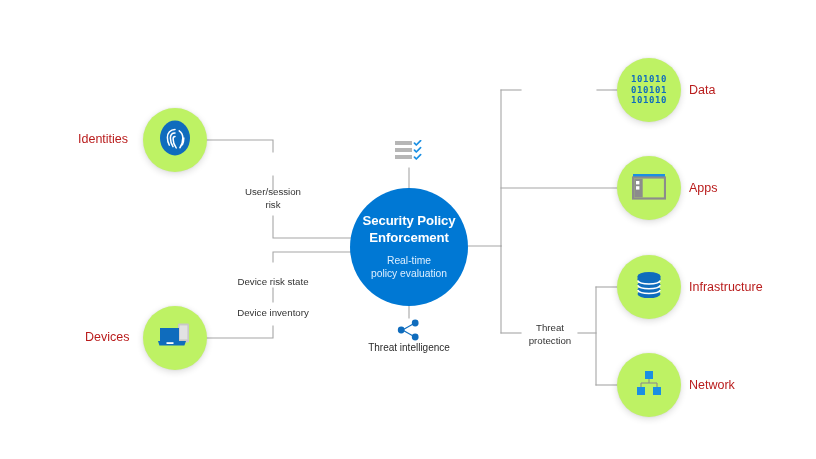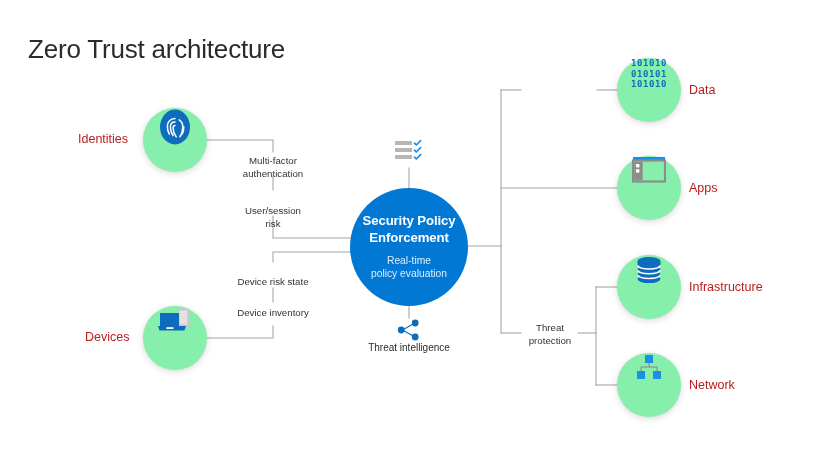--- a/index.html
+++ b/index.html
@@ -36,23 +36,24 @@
     font-weight: 400;
     letter-spacing: -0.2px;
     color: #2b2b2b;
     white-space: nowrap;
   }
 
   
   .node-circle {
     position: absolute;
     border-radius: 50%;
-    background: #86efac;
+    background: #bef264;
     box-shadow: 0 2px 7px rgba(0,0,0,0.14), 0 0 2px rgba(0,0,0,0.07);
     display: flex;
+    align-items: center;
     justify-content: center;
   }
   .node-label {
     position: absolute;
     font-size: 12.5px;
     color: #b91c1c;
     white-space: nowrap;
   }
 
   
@@ -137,21 +138,20 @@
   .policy-icon { width: 28px; height: 20px; }
 
   
   .ti-icon { width: 26px; height: 24px; }
 </style>
 </head>
 <body>
 
 <div id="diagram-root">
 
-  <div class="page-title">Zero Trust architecture</div>
 
   <svg id="wire-layer" viewBox="0 0 816 459" width="816" height="459">
     <g stroke="#a6a6a6" stroke-width="1.1" fill="none" stroke-linecap="square">
 
       <path d="M205 140 L273 140 L273 152"></path>
 
       <path d="M273 176 L273 190"></path>
 
       <path d="M273 216 L273 238 L352 238"></path>
 
@@ -213,26 +213,22 @@
       <svg class="dev-icon" viewBox="0 0 38 30">
         <rect x="22" y="2.5" width="11" height="19" rx="1.2" fill="#c8c8c8"></rect>
         <rect x="23.6" y="4.4" width="7.8" height="14" fill="#e2e2e2"></rect>
         <rect x="4" y="7" width="19" height="13" fill="#0f6cbd"></rect>
         <path d="M2 20 H30 L28.4 24.6 H3.4 Z" fill="#0f6cbd"></path>
         <rect x="10.5" y="21.2" width="7" height="1.8" fill="#ffffff"></rect>
       </svg>
     </span>
   </div>
 
-  <div class="edge-caption" style="left:219px; top:155px; width:108px;">
-    <div>Multi-factor</div>
-    <div>authentication</div>
-  </div>
-
-  <div class="edge-caption" style="left:219px; top:205px; width:108px;">
+
+  <div class="edge-caption" style="left:219px; top:186px; width:108px;">
     <div>User/session</div>
     <div>risk</div>
   </div>
 
   <div class="edge-caption" style="left:215px; top:276px; width:116px;">
     <div>Device risk state</div>
   </div>
 
   <div class="edge-caption" style="left:215px; top:307px; width:116px;">
     <div>Device inventory</div>

